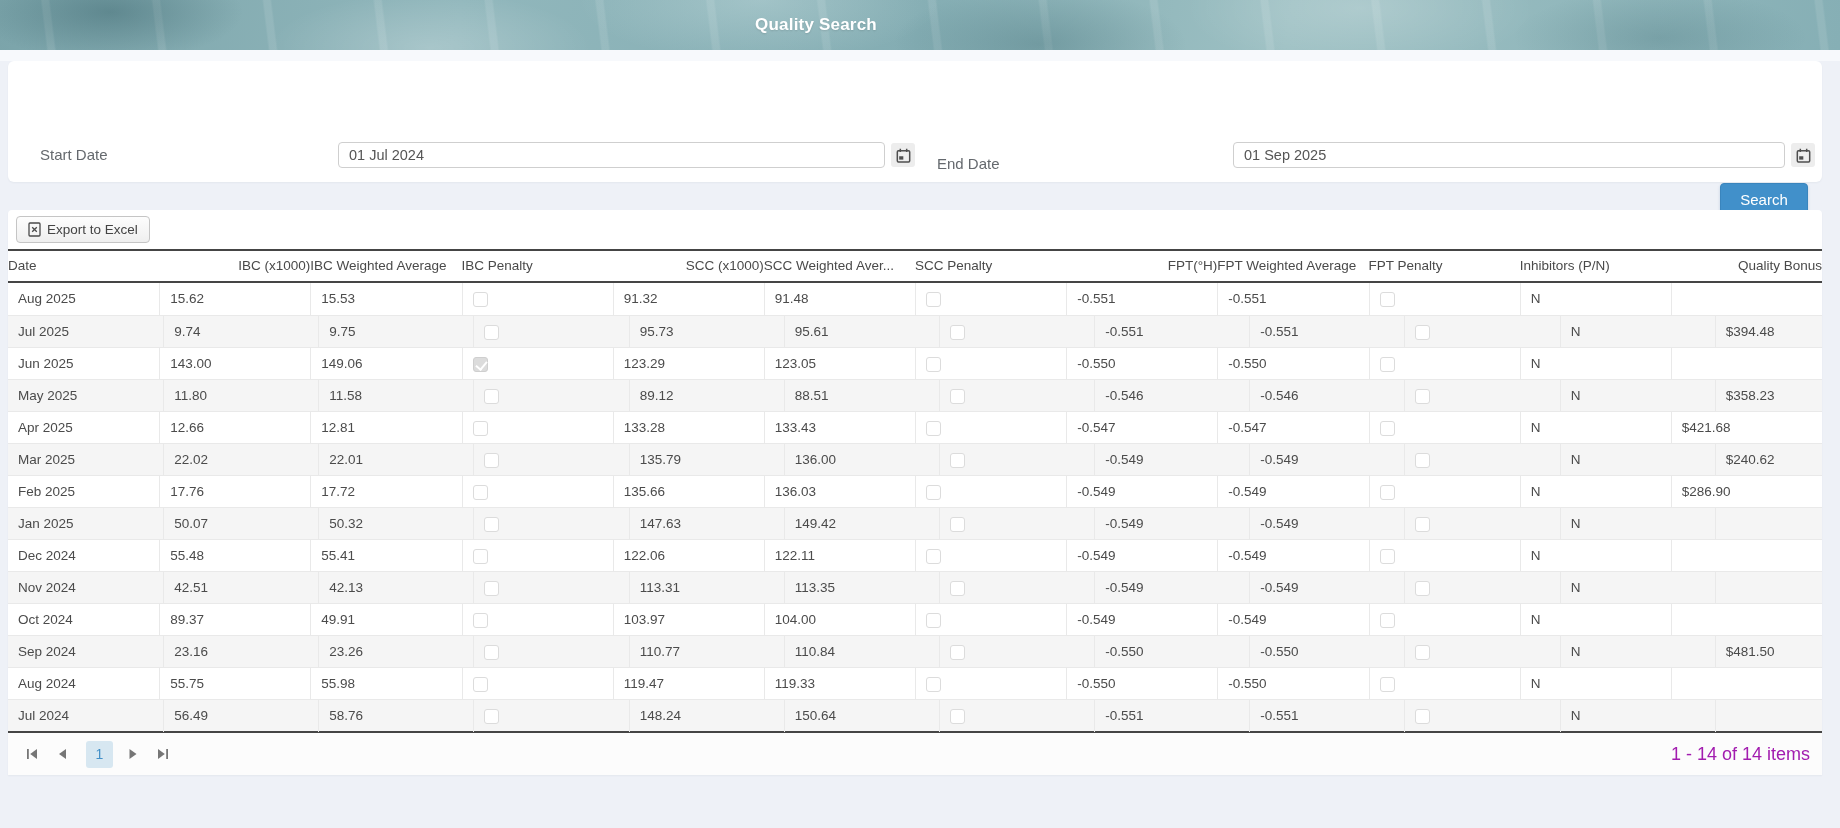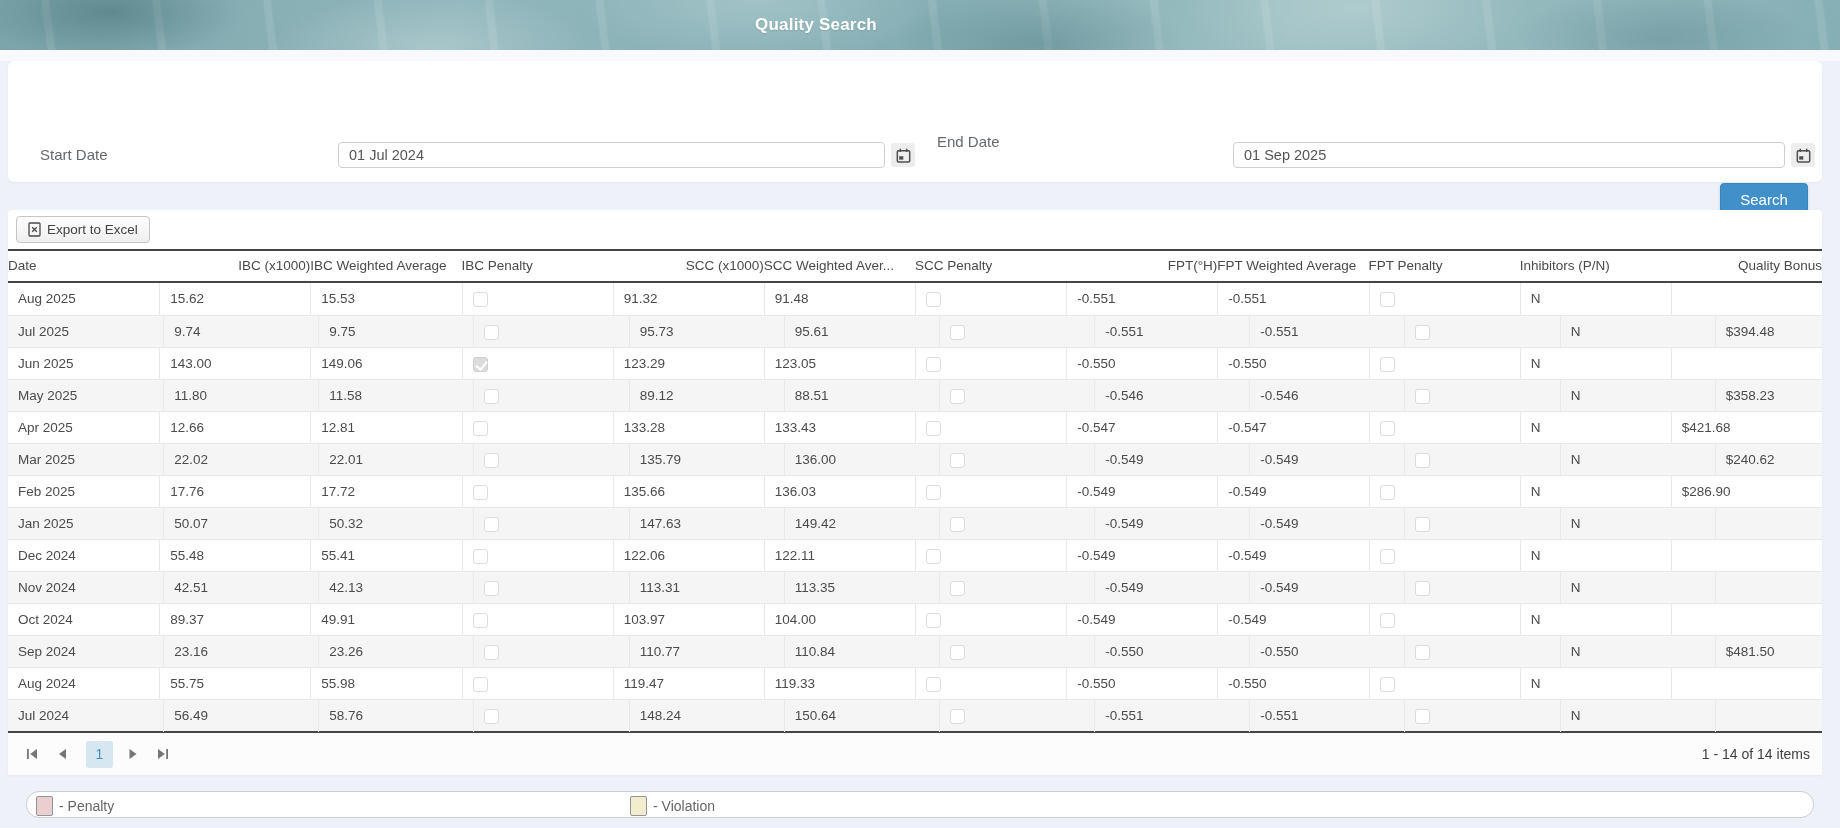--- a/index.html
+++ b/index.html
@@ -21,21 +21,21 @@
   .band-title{position:absolute;left:816px;top:50%;transform:translate(-50%,-50%);
     color:#fff;font-size:17px;font-weight:bold;letter-spacing:.2px;white-space:nowrap;
     text-shadow:0 1px 2px rgba(0,0,0,.12);}
   .topstrip{position:absolute;left:0;top:50px;width:1840px;height:11px;background:#f7f9fc;}
 
   
   .filter-card{position:absolute;left:8px;top:61px;width:1814px;height:121px;background:#fff;
     border-radius:6px;box-shadow:0 1px 2px rgba(40,50,70,.05);}
   .flabel{position:absolute;font-size:15px;color:#65696e;}
   .lbl-start{left:32px;top:85px;}
-  .lbl-end{left:929px;top:72px;}
+  .lbl-end{left:929px;top:94px;}
   .dinput{position:absolute;top:81px;height:26px;border:1px solid #cfcfcf;border-radius:4px;
     background:#fff;color:#555;font-size:14.5px;font-family:"Liberation Sans",sans-serif;
     padding:0 10px;outline:none;}
   .in-start{left:330px;width:547px;}
   .in-end{left:1225px;width:552px;}
   .calbtn{position:absolute;top:82px;width:24px;height:24px;border:0;border-radius:3px;
     background:#ededed;display:flex;align-items:center;justify-content:center;cursor:pointer;padding:0;}
   .cal-start{left:883px;}
   .cal-end{left:1783px;}
   .search-btn{position:absolute;left:1712px;top:122px;width:88px;height:32px;border:1px solid #3a85bd;
@@ -67,21 +67,21 @@
   .cb.checked::after{content:"";position:absolute;left:4px;top:1px;width:5px;height:9px;
     border:solid #fff;border-width:0 2px 2px 0;transform:rotate(40deg);}
 
   
   .pager{height:44px;border-top:2px solid #454545;background:#fcfcfc;display:flex;
     align-items:center;padding:0 12px;}
   .pg-btn{width:24px;height:24px;border:0;background:transparent;display:flex;align-items:center;
     justify-content:center;cursor:pointer;margin-right:6px;padding:0;}
   .pg-num{width:27px;height:27px;border-radius:3px;font-size:14px;display:flex;align-items:center;
     justify-content:center;margin:0 8px 0 6px;cursor:pointer;}
-  .pg-info{margin-left:auto;font-size:14px;color:#404040;}
+  .pg-info{margin-left:auto;font-size:18px;color:#a21caf;}
 
   
   .legend{position:absolute;left:26px;top:791px;width:1788px;height:27px;background:#fff;
     border:1px solid #c9ced4;border-radius:13px;}
   .legend-item{position:absolute;top:0;height:27px;display:flex;align-items:center;gap:6px;}
   .li-penalty{left:9px;}
   .li-violation{left:603px;}
   .swatch{width:17px;height:20px;border:1px solid #8f959b;border-radius:2px;}
   .legend-text{font-size:14px;color:#666;}
   svg{display:block;}
@@ -463,24 +463,14 @@
           <svg width="16" height="16" viewBox="0 0 16 16" fill="#767676">
             <path d="M3 3 L9.8 8 L3 13 z"></path>
               <rect x="11.2" y="3" width="1.8" height="10"></rect>
           </svg>
         </span>
       </button>
       <div class="pg-info">1 - 14 of 14 items</div>
     </div>
   </div>
 
-  <div class="legend">
-    <div class="legend-item li-penalty">
-      <div class="swatch" style="background: rgb(233, 207, 207);"></div>
-      <div class="legend-text">- Penalty</div>
-    </div>
-    <div class="legend-item li-violation">
-      <div class="swatch" style="background: rgb(242, 238, 205);"></div>
-      <div class="legend-text">- Violation</div>
-    </div>
-  </div>
 
 </div>
 
 </body></html>

